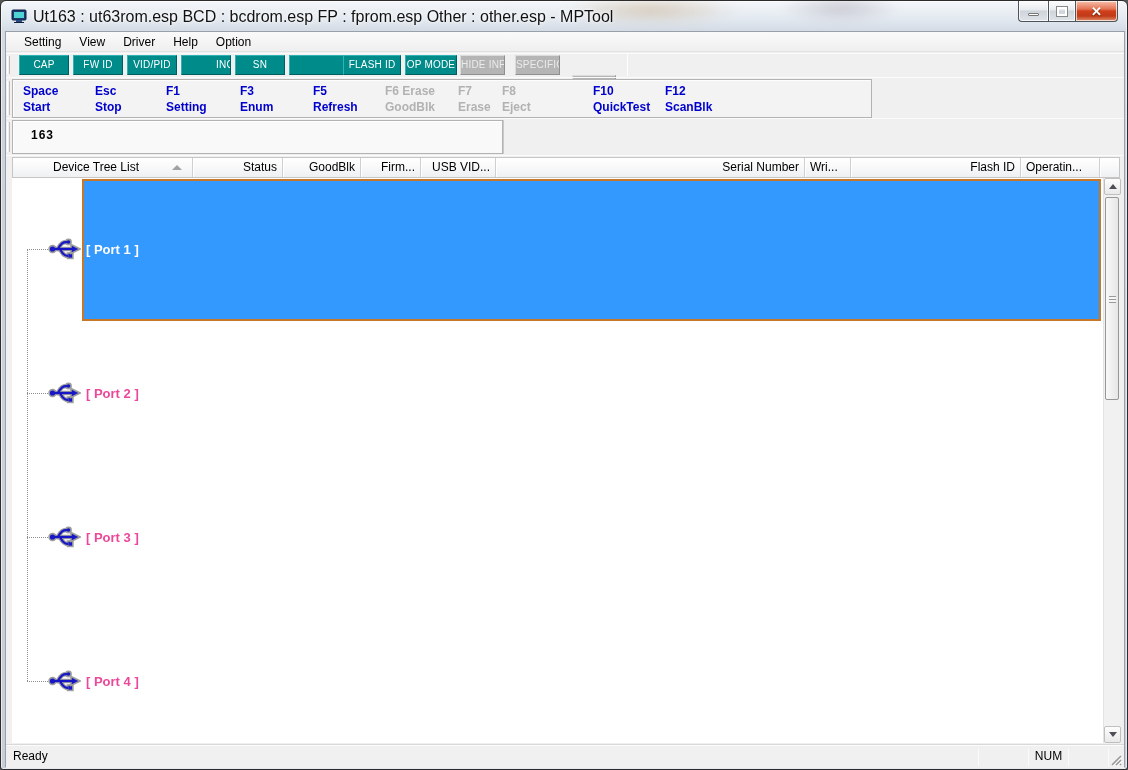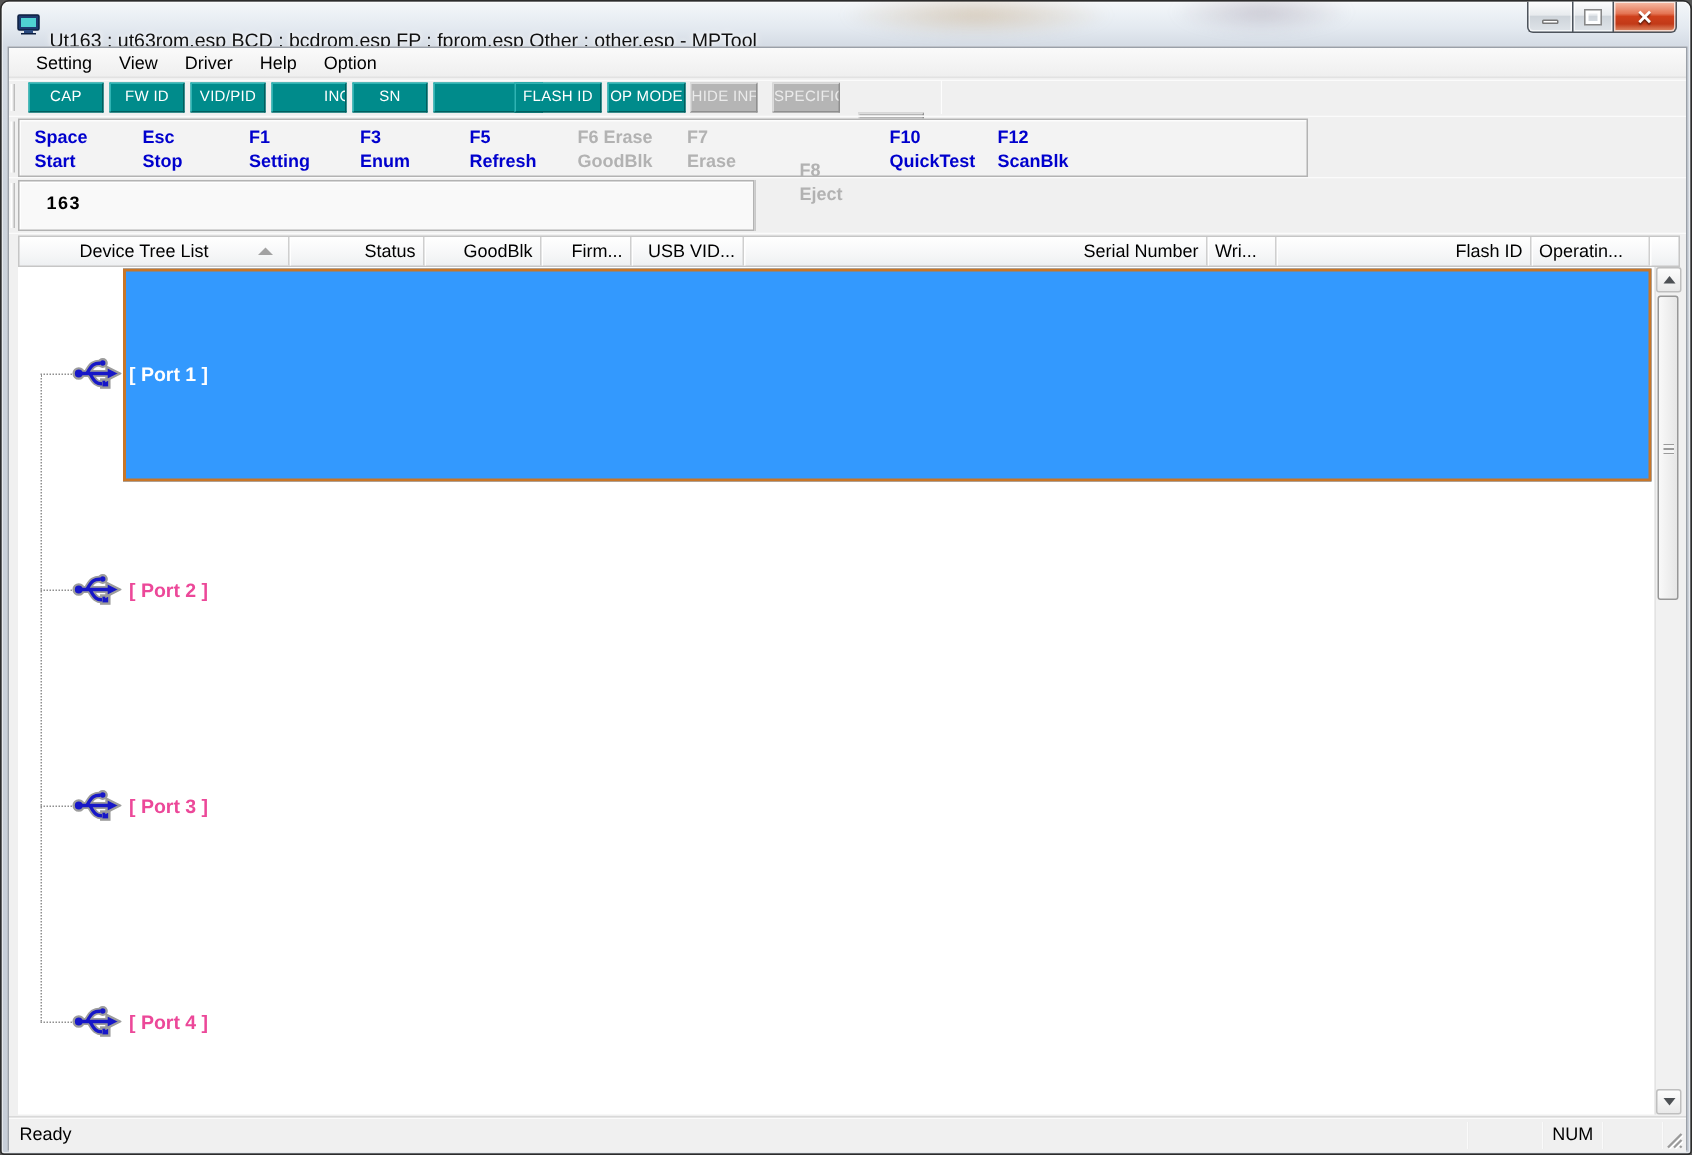--- a/index.html
+++ b/index.html
@@ -9,22 +9,22 @@
     background:linear-gradient(180deg,#f4f7fa 0px,#e3e9f0 18px,#d4dbe4 30px,#ccd3dc 120px,#c7ced8 770px);
     border:1px solid #2c2c2c;border-radius:6px 6px 3px 3px;
     box-shadow:inset 0 0 0 1px rgba(255,255,255,.55);}
   
   .titlebar{position:absolute;left:0;top:0;width:100%;height:30px;border-radius:6px 6px 0 0;overflow:hidden;}
   .titlebar .blob1{position:absolute;left:560px;top:-6px;width:180px;height:30px;border-radius:50%;
     background:radial-gradient(closest-side,rgba(190,160,120,.45),rgba(190,160,120,0));filter:blur(4px);}
   .titlebar .blob2{position:absolute;left:780px;top:-8px;width:120px;height:30px;border-radius:50%;
     background:radial-gradient(closest-side,rgba(140,130,150,.35),rgba(140,130,150,0));filter:blur(4px);}
   .app-icon{position:absolute;left:10px;top:7px;width:16px;height:16px;}
-  .title-text{position:absolute;left:32px;top:7px;font-size:13px;color:#111;
-    text-shadow:0 0 3px rgba(255,255,255,.9),0 0 6px rgba(255,255,255,.9);white-space:nowrap;margin-top:11px;}
+  .title-text{position:absolute;left:32px;top:7px;font-size:16px;color:#111;
+    text-shadow:0 0 3px rgba(255,255,255,.9),0 0 6px rgba(255,255,255,.9);white-space:nowrap;}
   .capbtns{position:absolute;left:1017px;top:0px;height:22px;display:flex;}
   .capbtn{height:21px;border:1px solid #4e545c;border-top:none;position:relative;
     background:linear-gradient(180deg,#fdfdfd 0%,#e8ebee 45%,#ced4da 50%,#dfe4e9 100%);
     box-shadow:inset 0 0 0 1px rgba(255,255,255,.7);display:flex;align-items:center;justify-content:center;}
   .capbtn.min{width:30px;border-right:none;border-radius:0 0 0 4px;}
   .capbtn.max{width:28px;}
   .capbtn.close{width:42px;border-left:none;border-radius:0 0 4px 0;
     background:linear-gradient(180deg,#f7c0ab 0%,#e47454 40%,#cf3f1b 50%,#c23a18 75%,#e2906b 100%);}
   .glyph-min{width:11px;height:3px;background:#fff;border:1px solid #777;border-radius:1px;margin-top:6px;}
   .glyph-max{width:10px;height:9px;border:2px solid #fff;outline:1px solid #888;background:transparent;}
@@ -174,21 +174,21 @@
           <div>Refresh</div>
         </div>
       <div class="fkey disabled" style="left:372px;">
           <div>F6 Erase</div>
           <div>GoodBlk</div>
         </div>
       <div class="fkey disabled" style="left:445px;">
           <div>F7</div>
           <div>Erase</div>
         </div>
-      <div class="fkey disabled" style="left:520px;margin-top:22px;">
+      <div class="fkey disabled" style="left:489px;">
           <div>F8</div>
           <div>Eject</div>
         </div>
       <div class="fkey" style="left:580px;">
           <div>F10</div>
           <div>QuickTest</div>
         </div>
       <div class="fkey" style="left:652px;">
           <div>F12</div>
           <div>ScanBlk</div>

